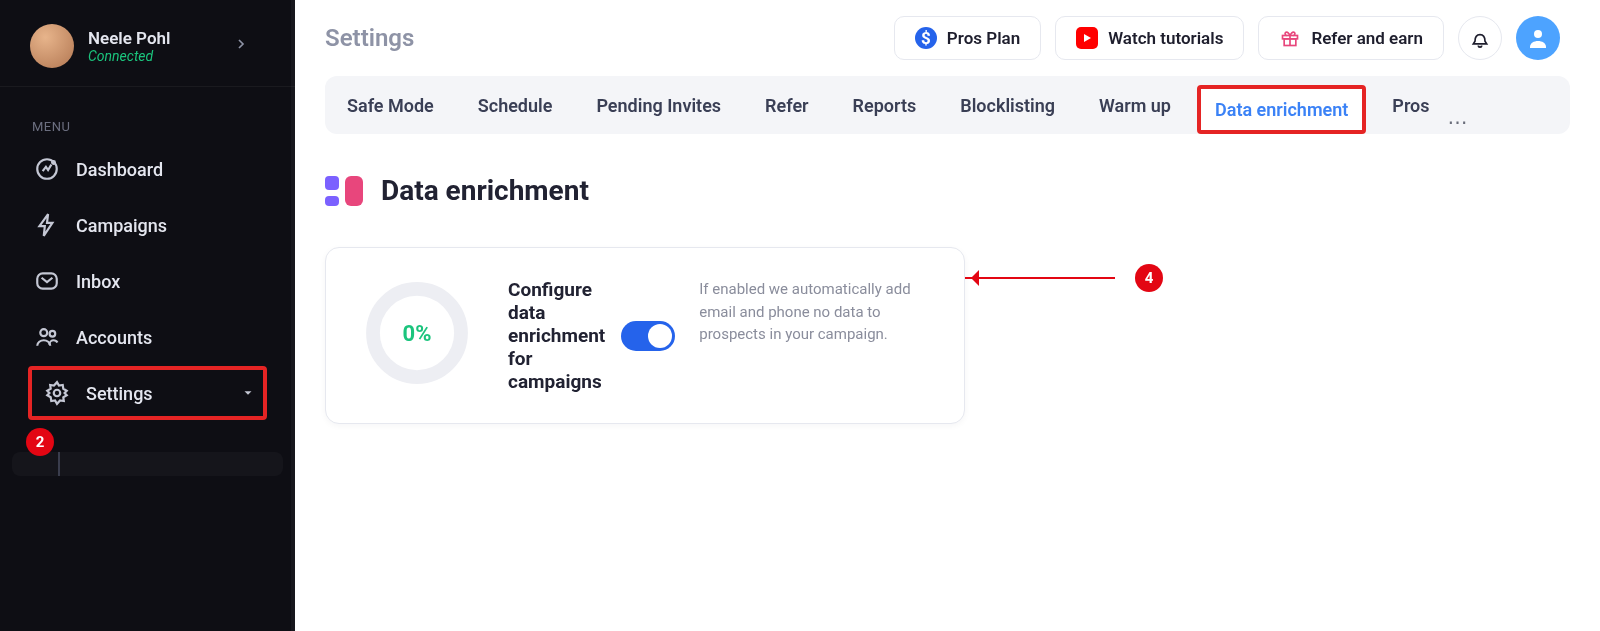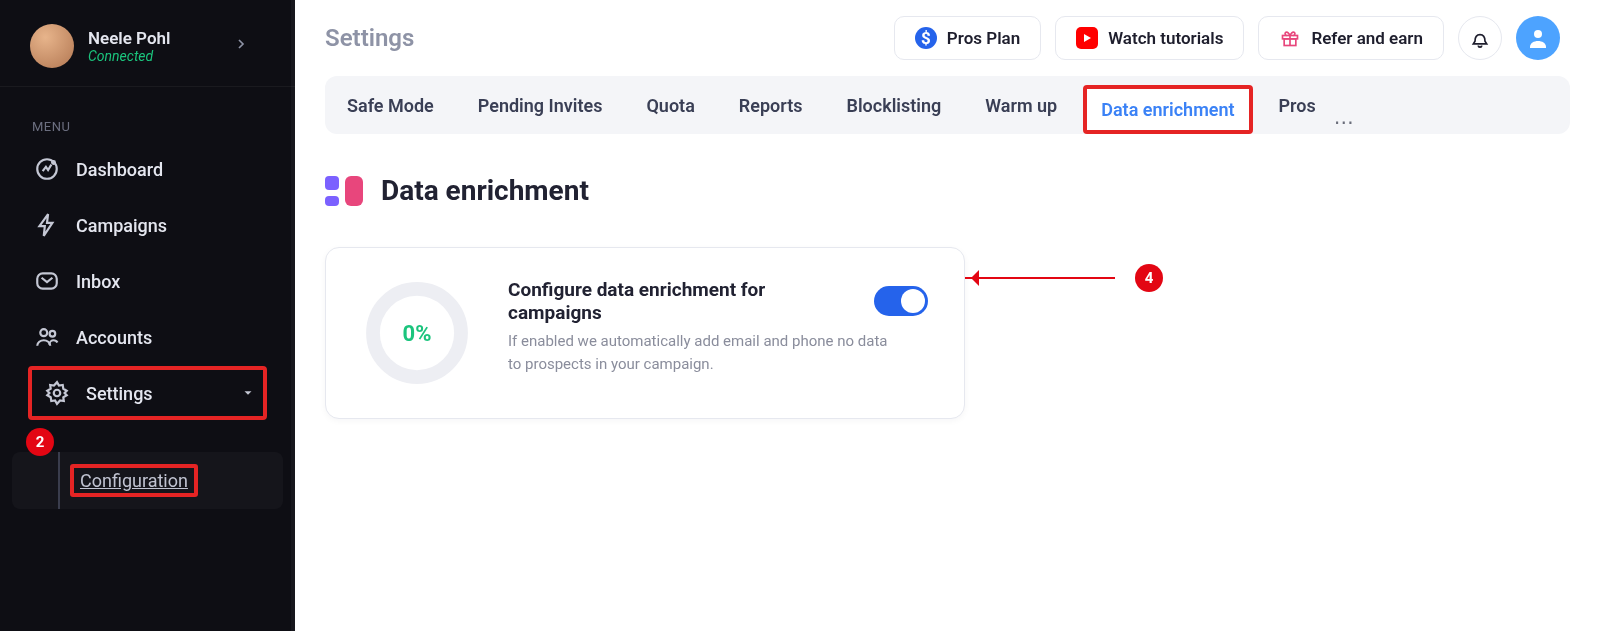--- a/index.html
+++ b/index.html
@@ -72,21 +72,21 @@
   .section-icon{position:relative;width:38px;height:30px;}
   .section-icon .a{position:absolute;left:0;top:0;width:14px;height:14px;background:var(--purple);border-radius:4px;}
   .section-icon .b{position:absolute;left:0;bottom:0;width:14px;height:10px;background:var(--purple);border-radius:4px;}
   .section-icon .c{position:absolute;right:0;top:0;bottom:0;width:18px;background:var(--pink);border-radius:6px;}
   .section-title{font-size:28px;font-weight:700;color:#212232;}
 
   .panel{background:#fff;border:1px solid var(--border);border-radius:14px;box-shadow:0 2px 6px rgba(20,20,40,.04);padding:30px 36px;width:640px;display:flex;align-items:flex-start;gap:36px;margin-top:10px;}
   .donut{position:relative;width:110px;height:110px;flex:none;}
   .donut svg{width:110px;height:110px;}
   .donut-label{position:absolute;inset:0;display:flex;align-items:center;justify-content:center;font-weight:700;font-size:22px;color:var(--accent-green);}
-  .panel-text{display:flex;flex-direction:column;gap:6px;}
+  .panel-text{display:flex;flex-direction:row;gap:24px;}
   .panel-title-row{display:flex;align-items:center;gap:16px;}
   .panel-title{font-size:19px;font-weight:700;color:#212232;}
   .panel-desc{font-size:15px;color:var(--muted);line-height:1.5;max-width:380px;}
 
   
   .toggle{position:relative;width:54px;height:30px;background:#2563eb;border-radius:999px;cursor:pointer;flex:none;}
   .toggle-knob{position:absolute;right:3px;top:3px;width:24px;height:24px;border-radius:50%;background:#fff;}
 
   
   .annot4{position:absolute;display:flex;align-items:center;gap:20px;}
@@ -167,21 +167,20 @@
       <span class="caret">
         <svg viewBox="0 0 24 24" fill="currentColor">
             <path d="M6 9l6 6 6-6z"></path>
           </svg>
       </span>
     </div>
 
     <div class="subnav">
       <div class="subnav-item configuration" style="position:relative;">
         <span class="sub-rail"></span>
-        <span class="sub-label">Configuration</span>
         <span class="badge" style="left:14px;top:-24px;">2</span>
       </div>
     </div>
   </nav>
 </aside>
 
 <main class="main">
   <div class="topbar">
     <div class="page-title">Settings</div>
     <div class="spacer"></div>
@@ -220,22 +219,23 @@
     <div class="avatar-btn">
       <svg viewBox="0 0 24 24" fill="currentColor">
           <circle cx="12" cy="8" r="4"></circle>
           <path d="M4 21c0-4 4-6 8-6s8 2 8 6v1H4z"></path>
         </svg>
     </div>
   </div>
 
   <div class="tabs" style="position:relative;">
     <div class="tab">Safe Mode</div>
+    <div class="tab">Schedule</div>
     <div class="tab">Pending Invites</div>
-    <div class="tab">Quota</div>
+    <div class="tab">Refer</div>
     <div class="tab">Reports</div>
     <div class="tab">Blocklisting</div>
     <div class="tab">Warm up</div>
     <div class="tab active" style="position:relative;">
       <span>Data enrichment</span>
     </div>
     <div class="tab" style="padding-right:8px;">Pros</div>
     <div class="tab-more">⋯</div>
   </div>
 

